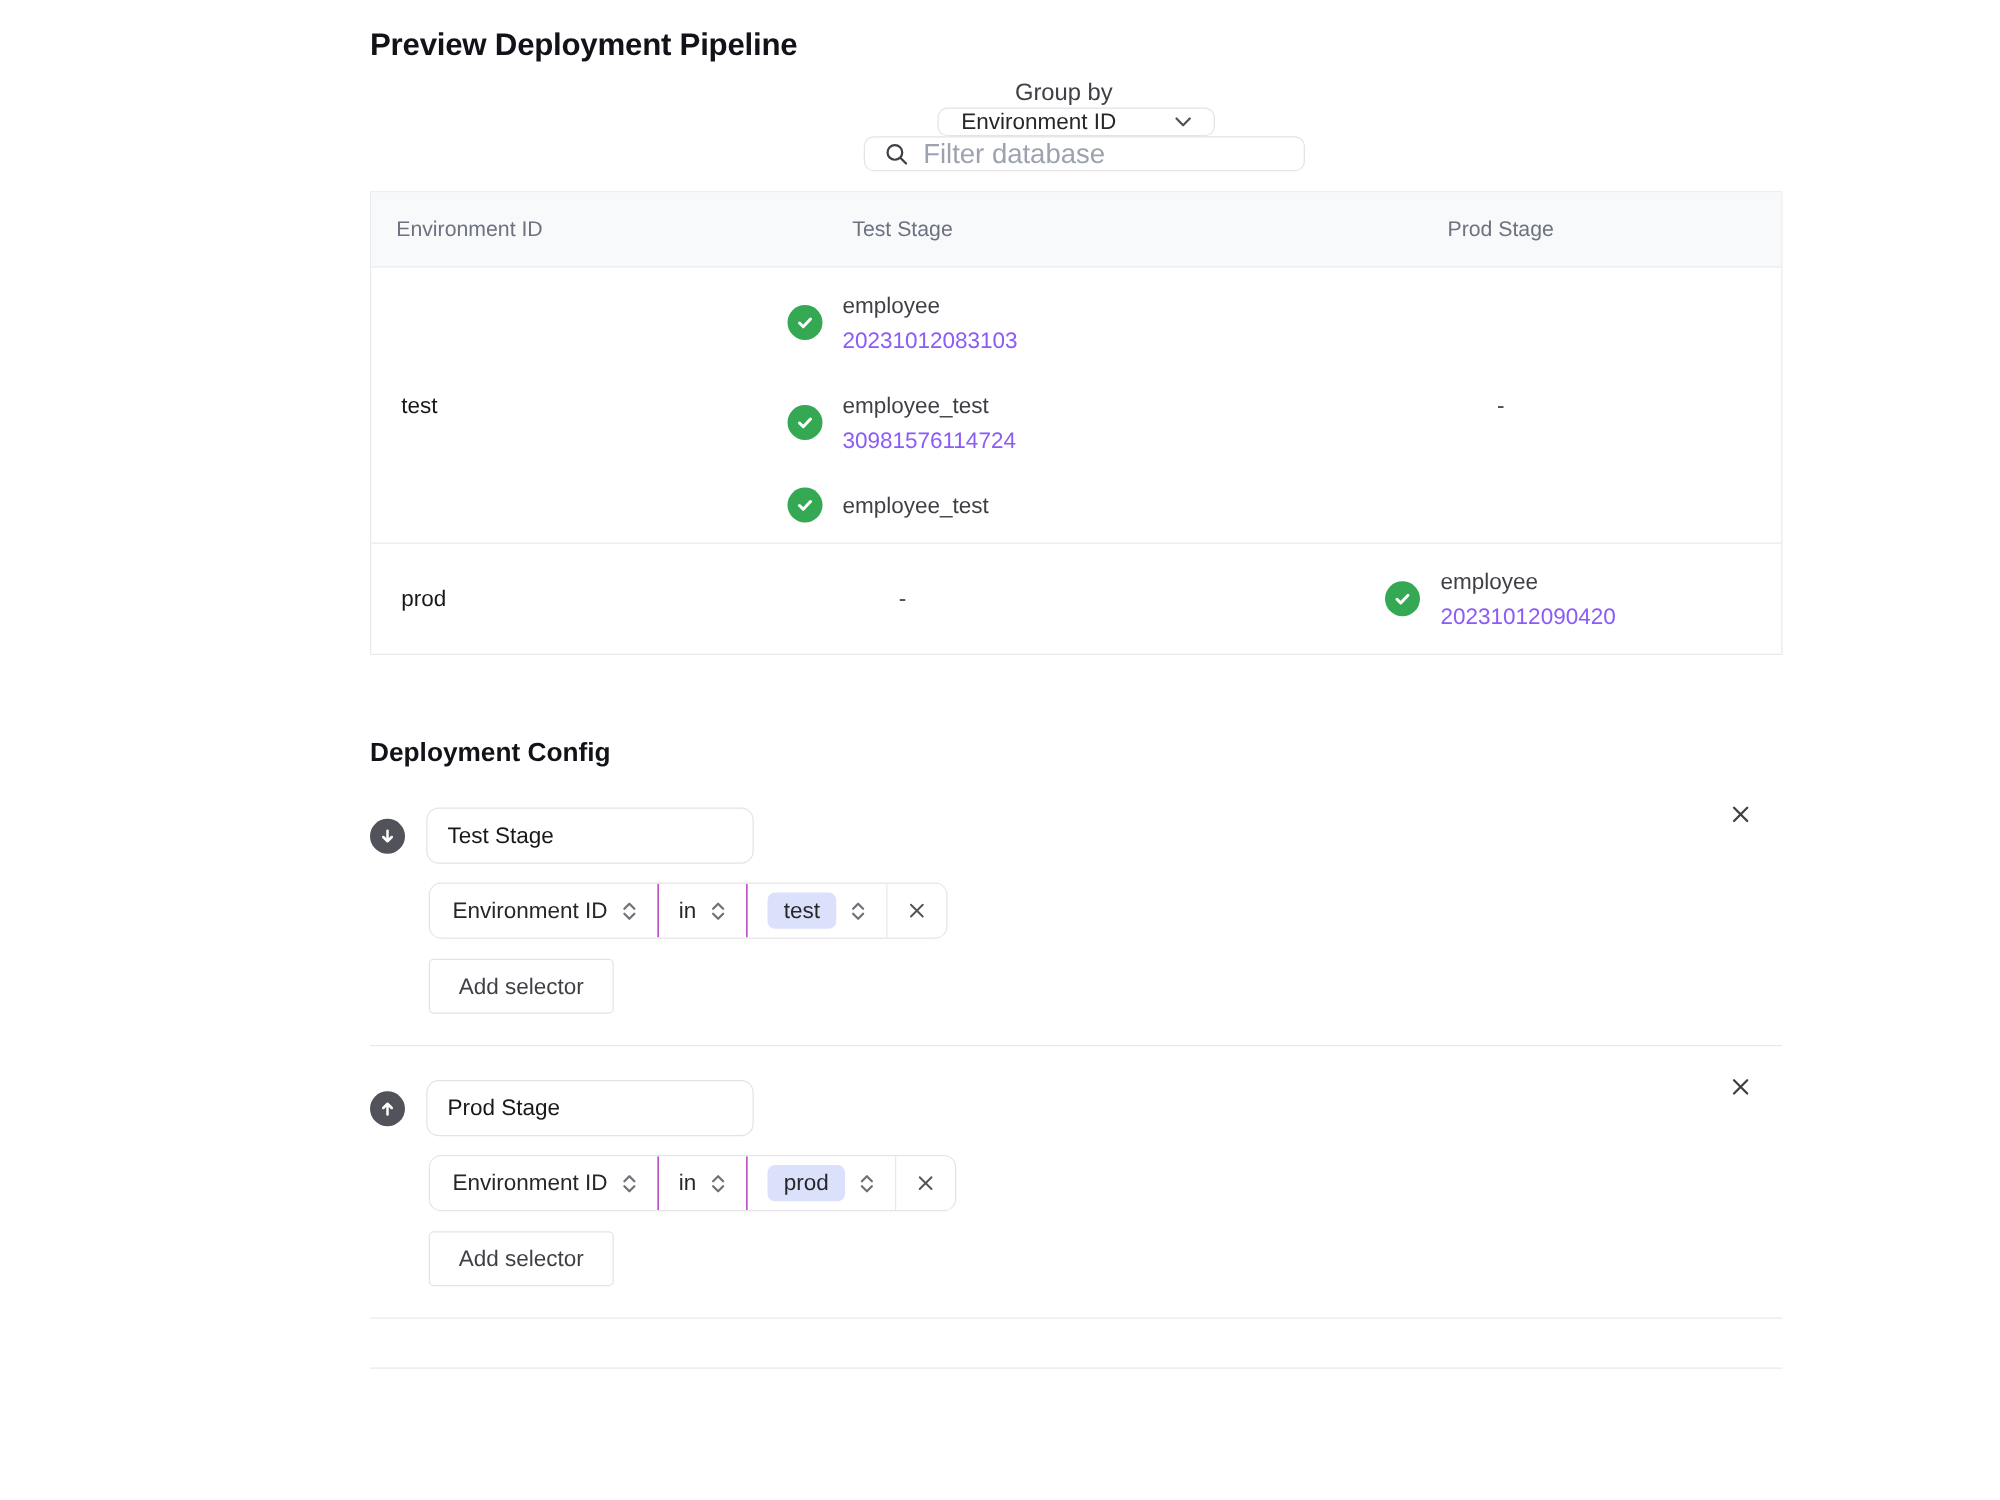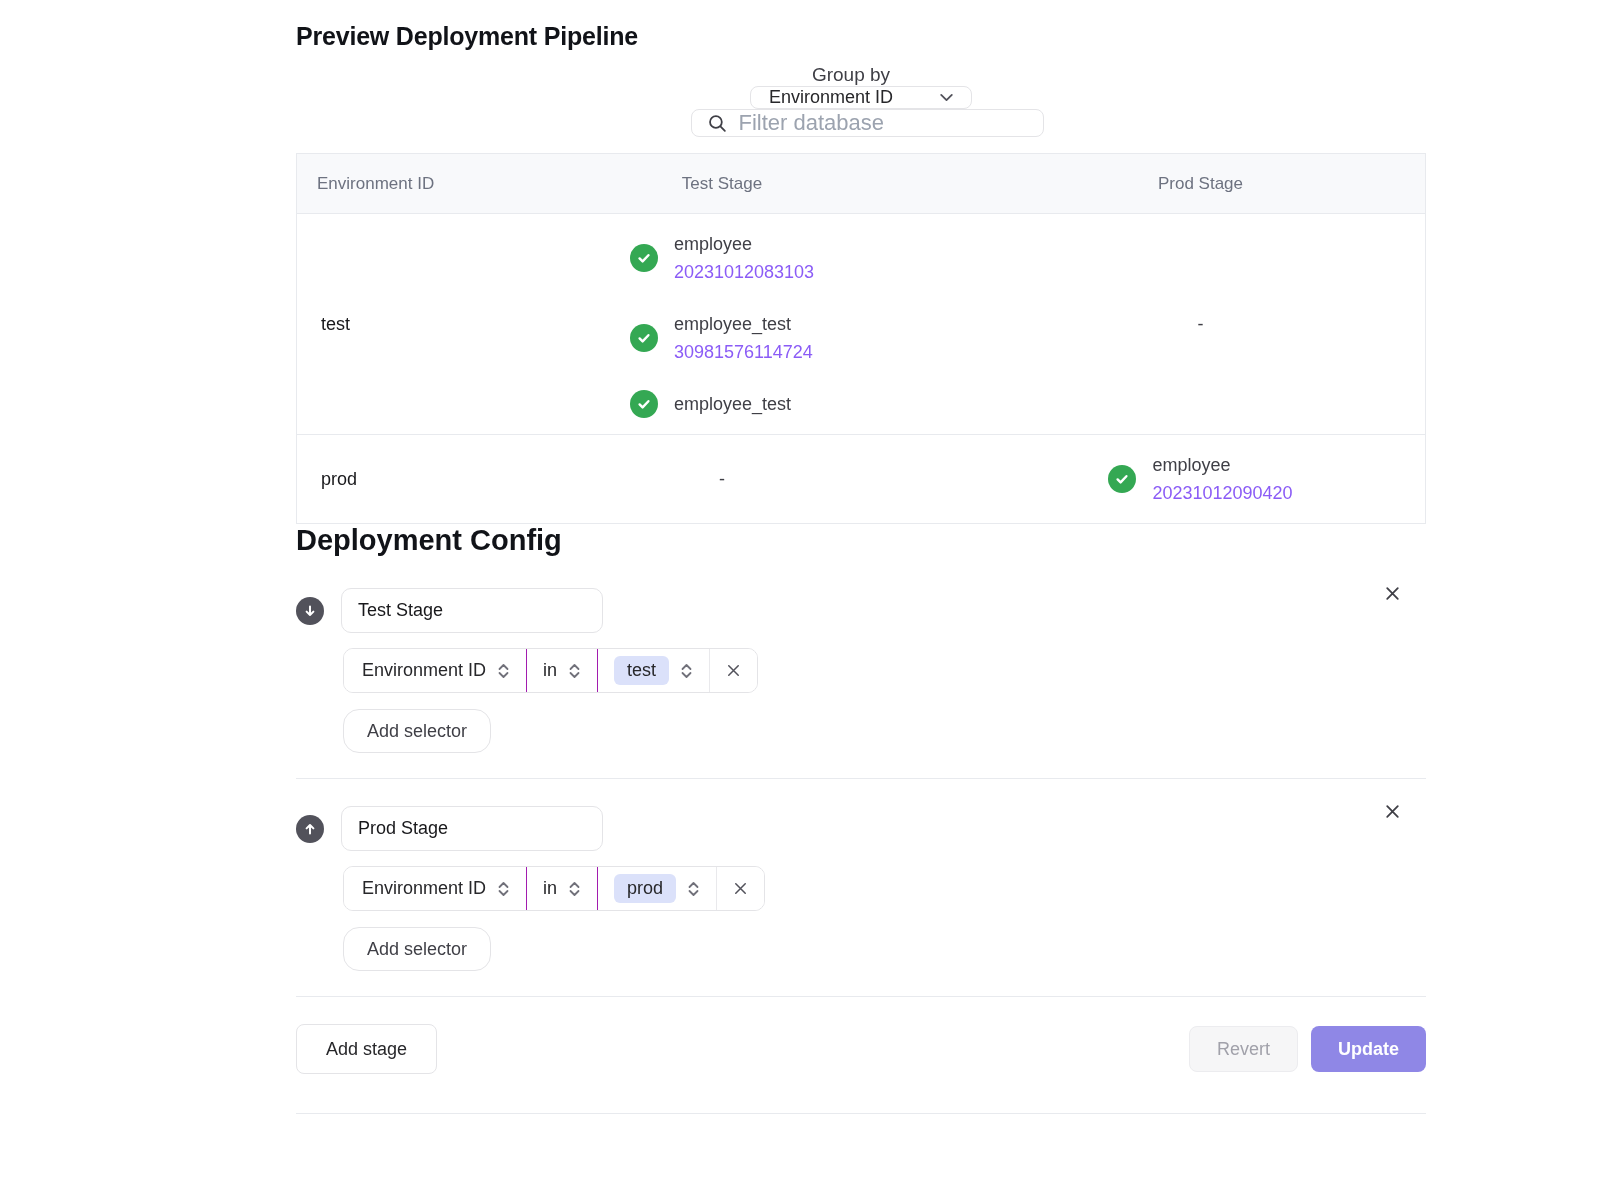--- a/index.html
+++ b/index.html
@@ -29,41 +29,41 @@
   tr.row-prod td { height:84px; }
   .items { display:inline-flex; flex-direction:column; align-items:flex-start; gap:24px; padding:16px 0; }
   .db-item { display:flex; align-items:center; gap:16px; }
   .check-icon { width:28px; height:28px; border-radius:50%; background:var(--green,#34a853);
     display:flex; align-items:center; justify-content:center; flex:none; }
   .db-lines { text-align:left; }
   .db-name { font-size:18px; color:#3f3f46; line-height:28px; }
   .db-ver { font-size:18px; color:#8b5cf6; line-height:28px; }
   .dash { color:#3f3f46; }
 
-  .section-title { font-size:29px; font-weight:700; color:#111318; }
+  .section-title { margin-top:67px; font-size:21px; font-weight:700; color:#111318; }
 
   .stage-block { position:relative; }
   .stage-block.first { margin-top:31px; }
   .stage-row { display:flex; align-items:center; gap:17px; }
   .dir-circle { width:28px; height:28px; border-radius:50%; background:#52525b;
     display:flex; align-items:center; justify-content:center; flex:none; }
   .stage-name-input { width:262px; height:45px; border:1px solid #e4e4e7; border-radius:10px;
     padding:0 16px; font-size:18px; color:#18181b; outline:none; font-family:inherit; }
   .stage-close { position:absolute; top:-8px; right:20px; background:none; border:none; cursor:pointer; padding:4px; line-height:0; }
 
   .selector-bar { margin:15px 0 0 47px; display:inline-flex; align-items:stretch; height:45px;
     border:1px solid #e4e4e7; border-radius:10px; background:#fff; overflow:hidden; }
   .seg { display:flex; align-items:center; gap:11px; padding:0 16px; font-size:18px; color:#27272a;
     border-left:1px solid #a21caf; cursor:pointer; background:#fff; }
   .seg:first-child { border-left:none; padding-left:18px; }
   .seg-x { padding:0 15px; border:none; border-left:1px solid #e9e9ec; line-height:0; }
   .tag { background:var(--tagbg,#dbe1fa); border-radius:6px; padding:4px 13px; font-size:18px; color:#27272a; }
 
   .add-selector { display:block; margin:16px 0 0 47px; height:44px; padding:0 23px;
-    border:1px solid #e4e4e7; border-radius:16px; background:#fff; font-size:18px; color:#3f3f46;
+    border:1px solid #e4e4e7; border-radius:4px; background:#fff; font-size:18px; color:#3f3f46;
     font-family:inherit; cursor:pointer; }
 
   .divider { height:1px; background:#e8eaee; margin-top:25px; }
   .stage-block.second { margin-top:27px; }
 
   .footer { display:flex; justify-content:space-between; align-items:center; margin-top:27px; }
   .add-stage { height:50px; padding:0 29px; border:1px solid #e4e4e7; border-radius:8px;
     background:#fff; font-size:18px; color:#27272a; font-family:inherit; cursor:pointer; }
   .footer-right { display:flex; align-items:center; gap:13px; }
   .revert-btn { height:46px; padding:0 27px; background:#f6f6f7; border:1px solid #ececef;
@@ -276,23 +276,16 @@
         <svg width="17" height="17" viewBox="0 0 18 18">
             <path d="M4 4 L14 14 M14 4 L4 14" stroke="#52525b" stroke-width="1.6" stroke-linecap="round"></path>
           </svg>
       </button>
     </div>
     <button class="add-selector">Add selector</button>
   </div>
 
   <div class="divider"></div>
 
-  <div class="footer">
-    <button class="add-stage">Add stage</button>
-    <div class="footer-right">
-      <button class="revert-btn">Revert</button>
-      <button class="update-btn">Update</button>
-    </div>
-  </div>
 
   <div class="bottom-divider"></div>
 
 </div>
 
 </body></html>

